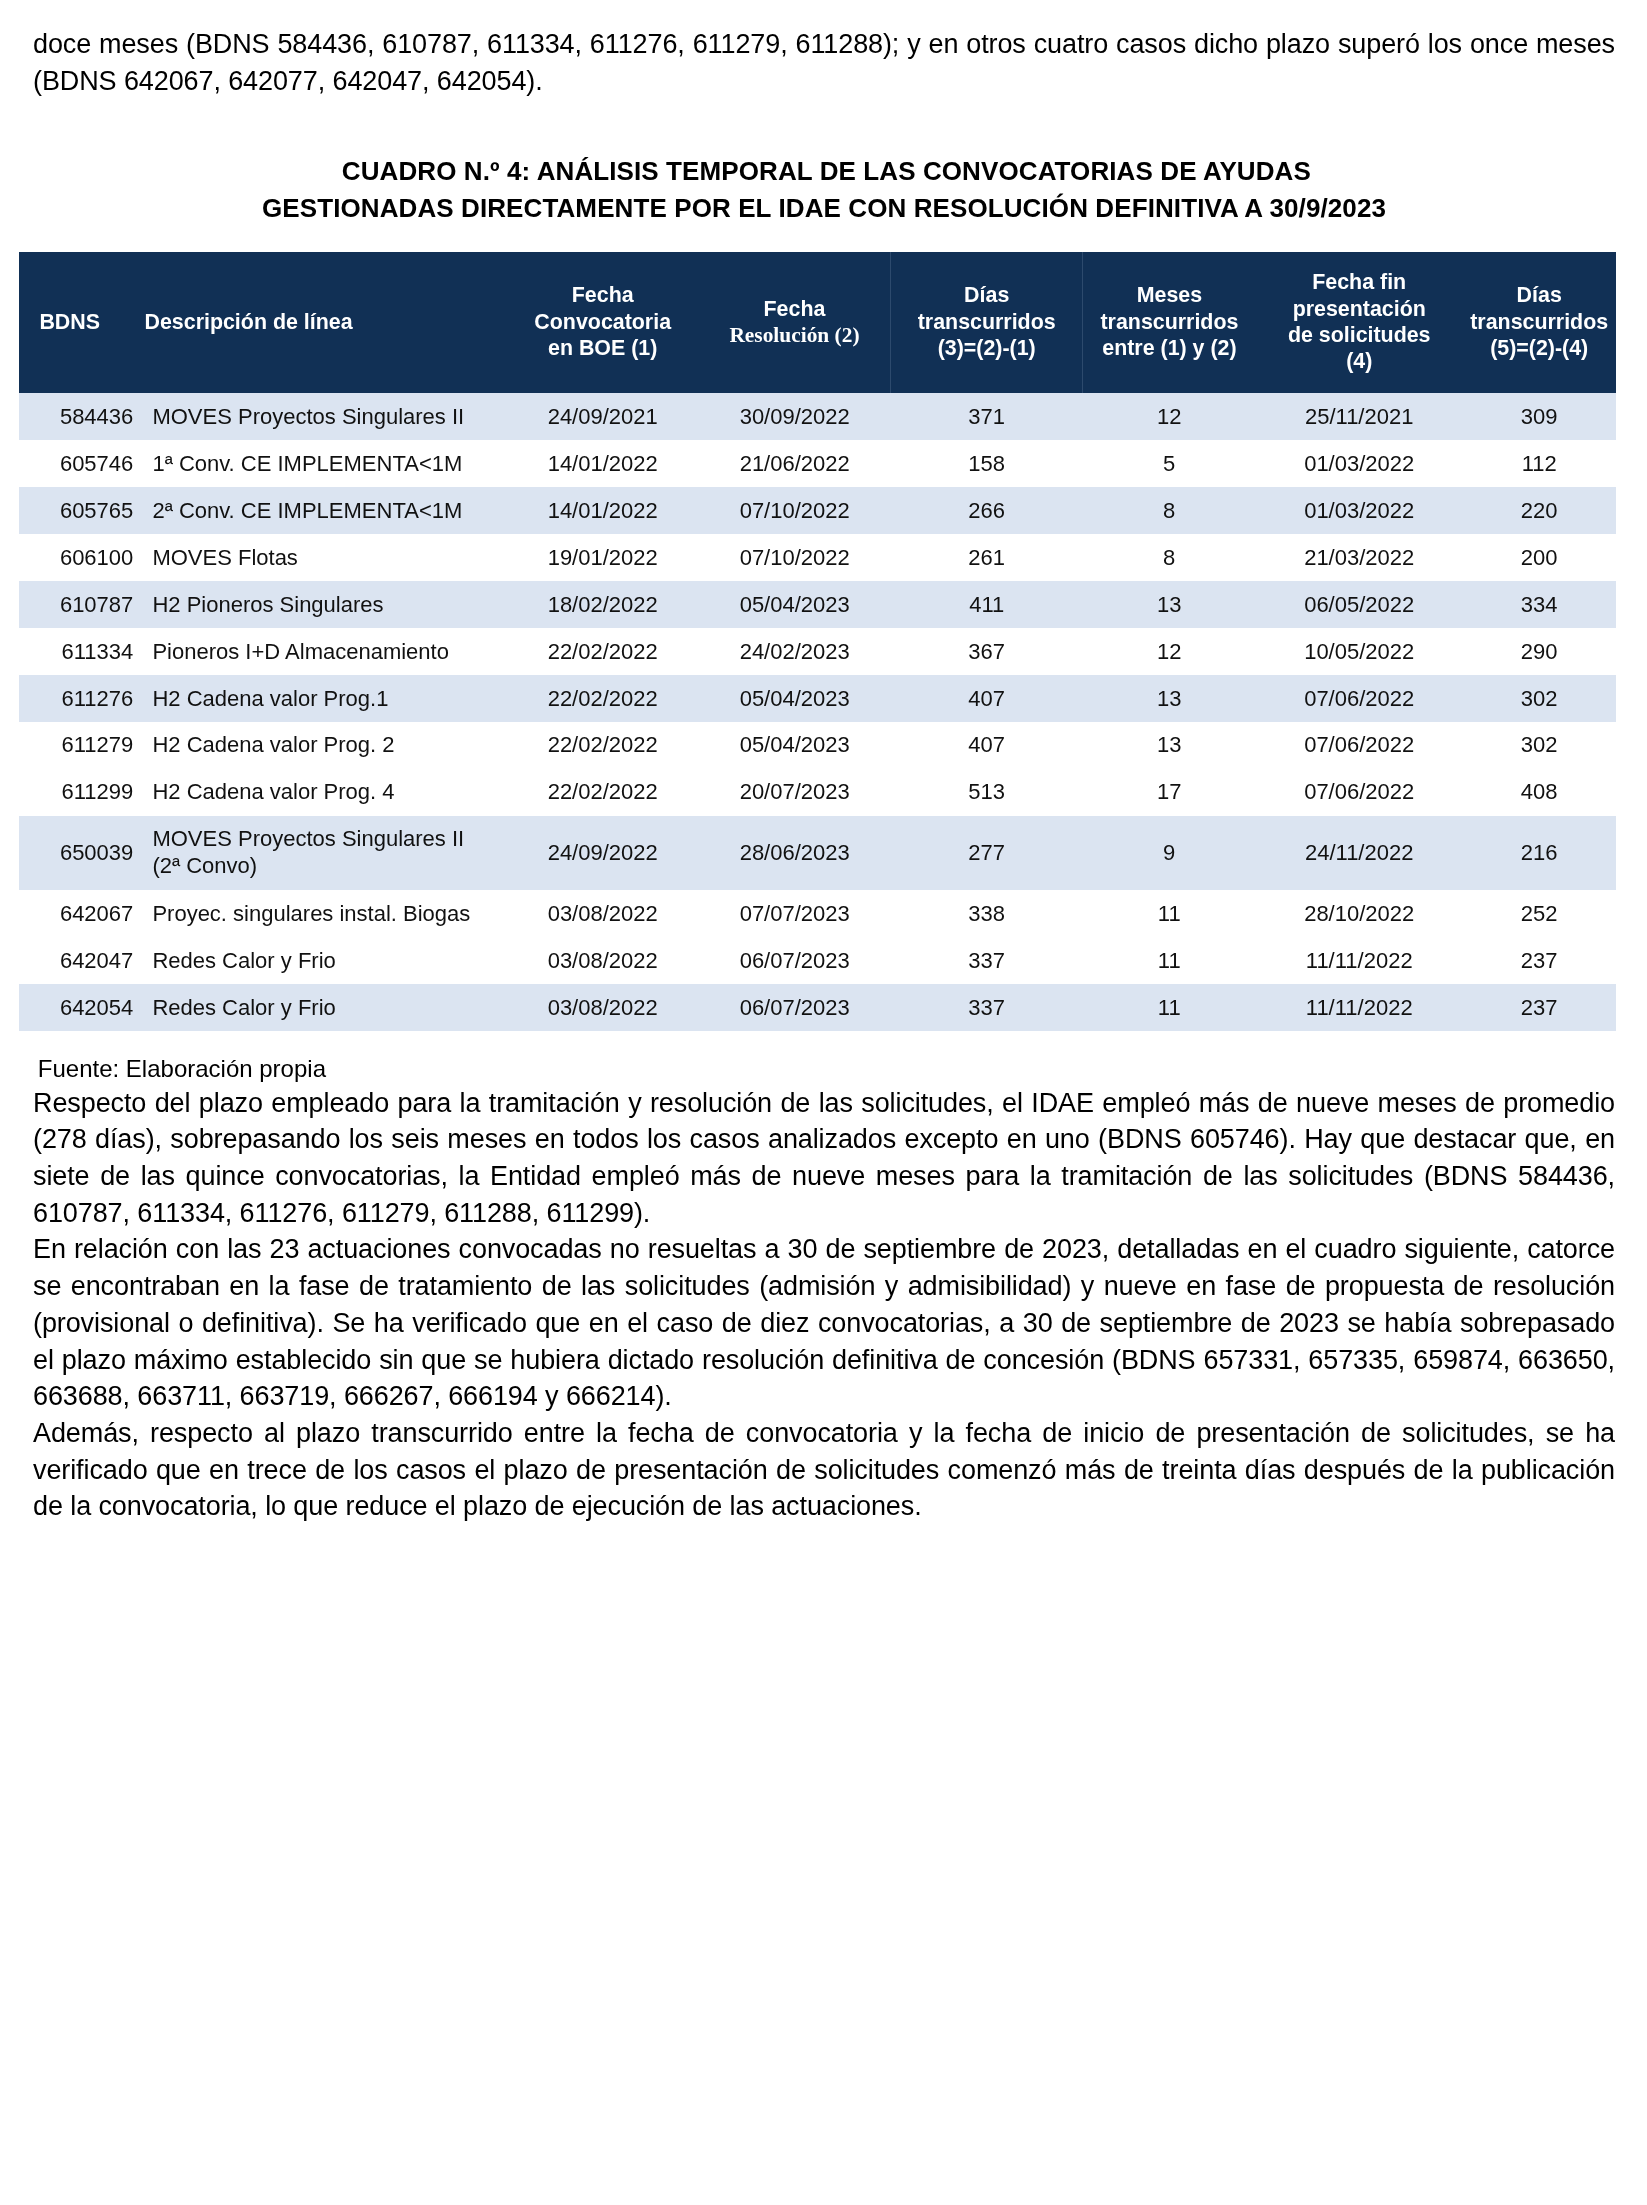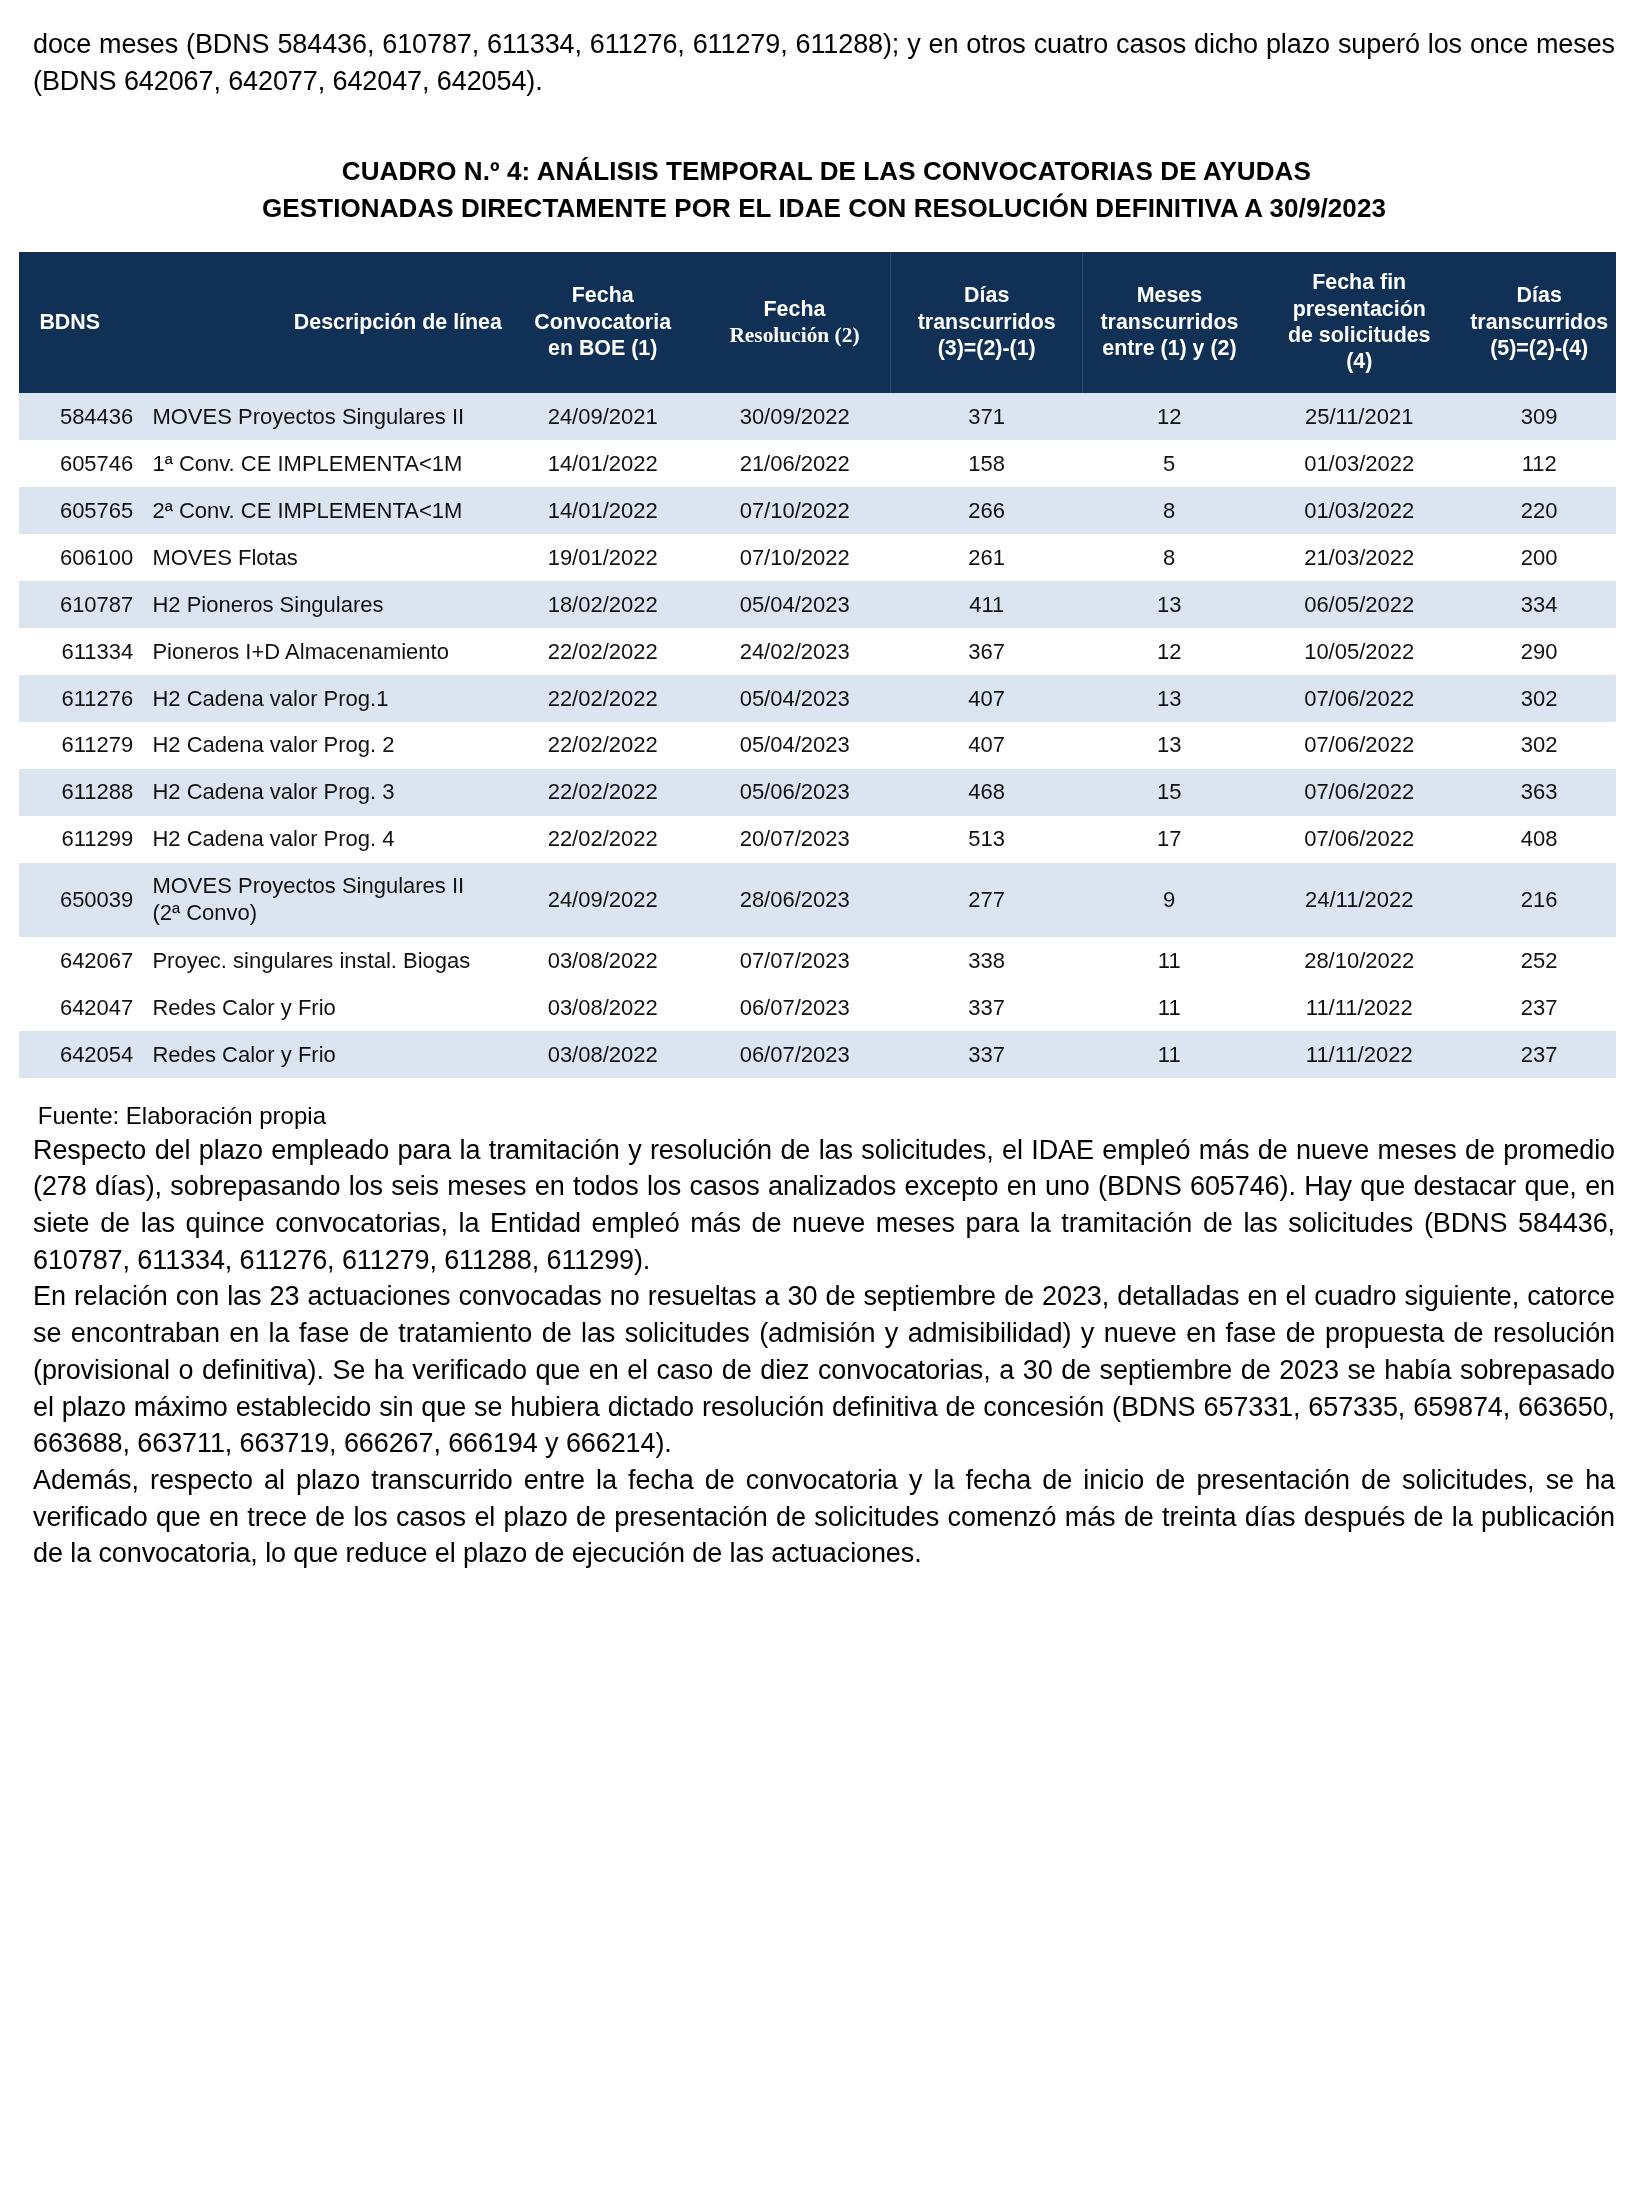--- a/index.html
+++ b/index.html
@@ -76,21 +76,21 @@
     border: none;
   }
   table.data-table thead th.th-sep {
     border-left: 1.6px solid #2d4a6d;
   }
   table.data-table thead th.col-bdns {
     text-align: left;
     padding-left: 20.7px;
   }
   table.data-table thead th.col-desc {
-    text-align: right;
+    text-align: left;
     margin-top: 32px;
   }
   table.data-table tbody td {
     padding: 10.3px 6.4px;
     font-size: 22px;
     line-height: 1.2;
     text-align: center;
     vertical-align: middle;
     border: none;
     color: #111111;
@@ -265,30 +265,20 @@
           <tr>
             <td class="col-bdns">611279</td>
             <td class="col-desc">H2 Cadena valor Prog. 2</td>
             <td class="col-fconv">22/02/2022</td>
             <td class="col-fres">05/04/2023</td>
             <td class="col-dias1 td-sep">407</td>
             <td class="col-meses td-sep">13</td>
             <td class="col-ffin">07/06/2022</td>
             <td class="col-dias2">302</td>
           </tr>
-          <tr class="alt">
-            <td class="col-bdns">611288</td>
-            <td class="col-desc">H2 Cadena valor Prog. 3</td>
-            <td class="col-fconv">22/02/2022</td>
-            <td class="col-fres">05/06/2023</td>
-            <td class="col-dias1 td-sep">468</td>
-            <td class="col-meses td-sep">15</td>
-            <td class="col-ffin">07/06/2022</td>
-            <td class="col-dias2">363</td>
-          </tr>
           <tr>
             <td class="col-bdns">611299</td>
             <td class="col-desc">H2 Cadena valor Prog. 4</td>
             <td class="col-fconv">22/02/2022</td>
             <td class="col-fres">20/07/2023</td>
             <td class="col-dias1 td-sep">513</td>
             <td class="col-meses td-sep">17</td>
             <td class="col-ffin">07/06/2022</td>
             <td class="col-dias2">408</td>
           </tr>

